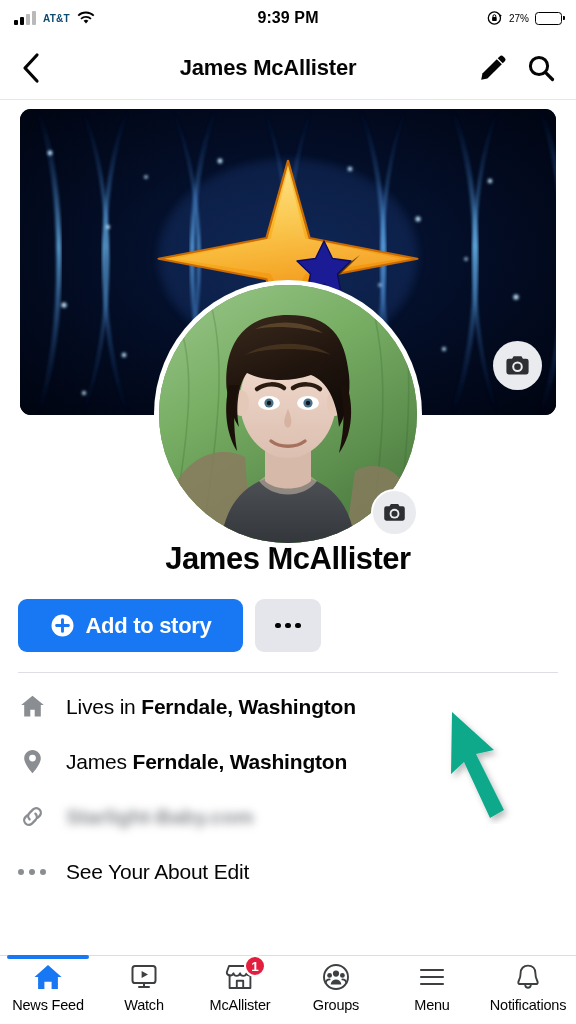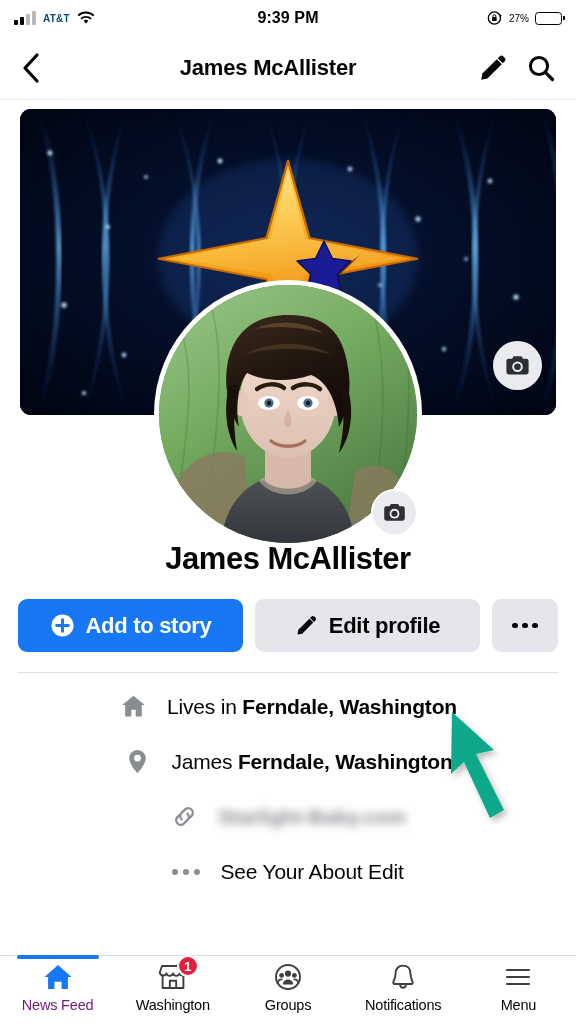--- a/index.html
+++ b/index.html
@@ -211,21 +211,20 @@
 
   
   .divider { height: 1px; background: #dddfe2; margin: 20px 18px 0 18px; }
   .info-list { padding: 6px 18px 0 18px; }
   .info-row {
     display: flex;
     align-items: center;
     gap: 20px;
     height: 55px;
     cursor: pointer;
-    justify-content: center;
   }
   .info-ico { width: 28px; flex: 0 0 28px; display: flex; align-items: center; justify-content: center; }
   .info-text {
     font-size: 21px;
     color: #050505;
     letter-spacing: -.2px;
     white-space: nowrap;
   }
   .info-text b { font-weight: 700; }
   .info-text .lead { font-weight: 400; }
@@ -255,21 +254,21 @@
     flex: 1 1 0;
     display: flex;
     flex-direction: column;
     align-items: center;
     gap: 5px;
     cursor: pointer;
     position: relative;
   }
   .nav-ico { height: 30px; display: flex; align-items: center; justify-content: center; position: relative; }
   .nav-label { font-size: 14.5px; color: #050505; letter-spacing: -.2px; }
-  .nav-item.active .nav-label { color: #701a75; text-align: right; }
+  .nav-item.active .nav-label { color: #000000; text-align: right; }
   .nav-indicator {
     position: absolute;
     top: -7px;
     left: 50%;
     transform: translateX(-50%);
     width: 82px; height: 4px;
     background: #1877f2;
     border-radius: 2px;
   }
   .badge {
@@ -535,27 +534,20 @@
 
   <div class="actions">
     <button class="btn btn-primary">
       <svg width="25" height="25" viewBox="0 0 25 25">
         <circle cx="12.5" cy="12.5" r="11" fill="#ffffff"></circle>
         <path d="M12.5 6.6v11.8M6.6 12.5h11.8" stroke="#1877f2" stroke-width="2.9" stroke-linecap="round"></path>
       </svg>
       <span>Add to story</span>
     </button>
 
-    <button class="btn btn-secondary">
-      <svg width="23" height="23" viewBox="0 0 30 30">
-        <path d="M21.6 3.4a2.6 2.6 0 0 1 3.7 0l1.3 1.3a2.6 2.6 0 0 1 0 3.7l-1.9 1.9-5-5z" fill="#050505"></path>
-        <path d="M18.8 6.2l5 5L9.4 25.6l-6.2 1.2 1.2-6.2z" fill="#050505"></path>
-      </svg>
-      <span>Edit profile</span>
-    </button>
 
     <button class="btn btn-more">
       <span class="dots3">
           <i></i>
           <i></i>
           <i></i>
         </span>
     </button>
   </div>
 
@@ -618,61 +610,72 @@
     <div class="nav-item active">
       <span class="nav-indicator"></span>
       <span class="nav-ico">
         <svg width="30" height="28" viewBox="0 0 30 28">
           <path d="M15 2 1.5 14h3.6v12h6.3v-7.3h7.2V26h6.3V14h3.6z" fill="#1877f2"></path>
         </svg>
       </span>
       <span class="nav-label">News Feed</span>
     </div>
 
+    <div class="nav-item">
+      <span class="nav-ico">
+        <svg width="30" height="28" viewBox="0 0 30 28">
+          <rect x="3.5" y="3" width="23" height="17" rx="2.6" fill="none" stroke="#3c4043" stroke-width="2"></rect>
+          <path d="M12.6 8 19 11.5 12.6 15z" fill="#3c4043"></path>
+          <path d="M10 24h10" stroke="#3c4043" stroke-width="2" stroke-linecap="round"></path>
+          <path d="M15 20v4" stroke="#3c4043" stroke-width="2"></path>
+        </svg>
+      </span>
+      <span class="nav-label">Watch</span>
+    </div>
 
     <div class="nav-item">
       <span class="nav-ico">
         <svg width="30" height="28" viewBox="0 0 30 28">
           <path d="M4 3h22l2.2 6.2a3.4 3.4 0 0 1-6.6 1.1 3.4 3.4 0 0 1-6.6 0 3.4 3.4 0 0 1-6.6 0 3.4 3.4 0 0 1-6.6-1.1z" fill="none" stroke="#3c4043" stroke-width="1.9" stroke-linejoin="round"></path>
           <path d="M4.6 11.6V25h20.8V11.6" fill="none" stroke="#3c4043" stroke-width="1.9" stroke-linejoin="round"></path>
           <path d="M11.8 25v-7.2h6.4V25" fill="none" stroke="#3c4043" stroke-width="1.9" stroke-linejoin="round"></path>
         </svg>
         <span class="badge">1</span>
       </span>
-      <span class="nav-label">Washington</span>
+      <span class="nav-label">McAllister</span>
     </div>
 
     <div class="nav-item">
       <span class="nav-ico">
         <svg width="30" height="28" viewBox="0 0 30 28">
           <circle cx="15" cy="14" r="12" fill="none" stroke="#3c4043" stroke-width="1.9"></circle>
           <circle cx="15" cy="10.6" r="3.1" fill="#3c4043"></circle>
           <circle cx="8.6" cy="12.4" r="2.4" fill="#3c4043"></circle>
           <circle cx="21.4" cy="12.4" r="2.4" fill="#3c4043"></circle>
           <path d="M9.6 21.4c.6-3.2 2.7-5 5.4-5s4.8 1.8 5.4 5z" fill="#3c4043"></path>
           <path d="M4.6 20c.5-2.3 1.9-3.6 4-3.6" fill="none" stroke="#3c4043" stroke-width="1.9" stroke-linecap="round"></path>
           <path d="M25.4 20c-.5-2.3-1.9-3.6-4-3.6" fill="none" stroke="#3c4043" stroke-width="1.9" stroke-linecap="round"></path>
         </svg>
       </span>
       <span class="nav-label">Groups</span>
     </div>
 
     <div class="nav-item">
       <span class="nav-ico">
         <svg width="30" height="28" viewBox="0 0 30 28">
-          <path d="M15 2.6c-4.6 0-7.4 3.2-7.4 7.6 0 5.6-2.3 7.4-2.3 9.2 0 1 .8 1.6 2 1.6h15.4c1.2 0 2-.6 2-1.6 0-1.8-2.3-3.6-2.3-9.2 0-4.4-2.8-7.6-7.4-7.6z" fill="none" stroke="#3c4043" stroke-width="1.9" stroke-linejoin="round"></path>
-          <path d="M12.2 22.6a2.9 2.9 0 0 0 5.6 0" fill="none" stroke="#3c4043" stroke-width="1.9" stroke-linecap="round"></path>
-        </svg>
-      </span>
-      <span class="nav-label">Notifications</span>
+          <path d="M4 7h22M4 14h22M4 21h22" stroke="#3c4043" stroke-width="2.1" stroke-linecap="round"></path>
+        </svg>
+      </span>
+      <span class="nav-label">Menu</span>
     </div>
 
     <div class="nav-item">
       <span class="nav-ico">
         <svg width="30" height="28" viewBox="0 0 30 28">
-          <path d="M4 7h22M4 14h22M4 21h22" stroke="#3c4043" stroke-width="2.1" stroke-linecap="round"></path>
-        </svg>
-      </span>
-      <span class="nav-label">Menu</span>
+          <path d="M15 2.6c-4.6 0-7.4 3.2-7.4 7.6 0 5.6-2.3 7.4-2.3 9.2 0 1 .8 1.6 2 1.6h15.4c1.2 0 2-.6 2-1.6 0-1.8-2.3-3.6-2.3-9.2 0-4.4-2.8-7.6-7.4-7.6z" fill="none" stroke="#3c4043" stroke-width="1.9" stroke-linejoin="round"></path>
+          <path d="M12.2 22.6a2.9 2.9 0 0 0 5.6 0" fill="none" stroke="#3c4043" stroke-width="1.9" stroke-linecap="round"></path>
+        </svg>
+      </span>
+      <span class="nav-label">Notifications</span>
     </div>
   </div>
 
 </div>
 
 </body></html>

